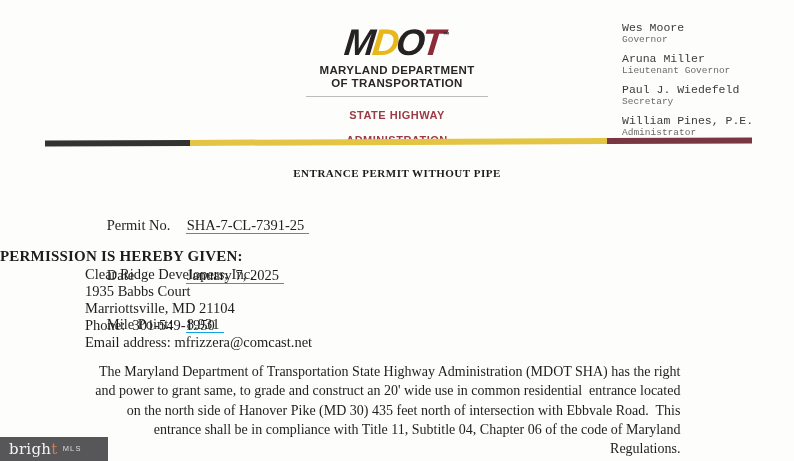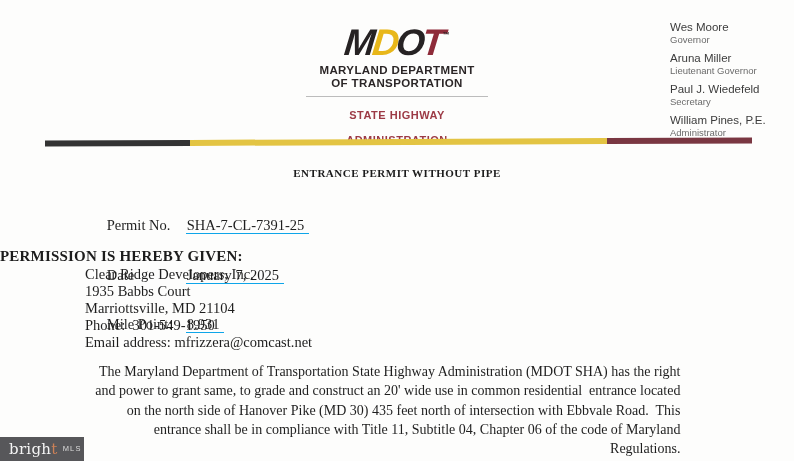--- a/index.html
+++ b/index.html
@@ -62,22 +62,21 @@
     line-height: 12.5px;
     letter-spacing: 0.5px;
     color: #9c3a45;
     margin-top: 12px;
   }
 
   .officials {
     position: absolute;
     left: 622px;
     top: 21px;
-    font-family: Liberation Sans, sans-serif;
-    margin-left: 48px;
+    font-family: Liberation Mono, monospace;
   }
   .official { margin-bottom: 7px; }
   .o-name  { font-size: 11.5px; line-height: 13px; color: #3c3c3c; font-weight: 500; }
   .o-title { font-size: 9.5px;  line-height: 11px; color: #6b6b6b; }
 
   
   .tri-bar {
     position: absolute;
     left: 45px;
     top: 139px;
@@ -132,21 +131,21 @@
 
   .body-par { position: absolute; left: 85px; top: 362px; font-size: 14px; }
   .body-line { line-height: 19.3px; white-space: pre; text-align: right; }
   .body-line.indent { text-indent: 14px; }
 
   
   .watermark {
     position: absolute;
     left: 0;
     top: 437px;
-    width: 84px;
+    width: 108px;
     height: 24px;
     background: #57575a;
     display: flex;
     align-items: flex-end;
     padding-left: 9px;
     line-height: 24px;
   }
   .wm-main, .wm-accent {
     font-family: "DejaVu Serif", serif;
     font-size: 15px;

